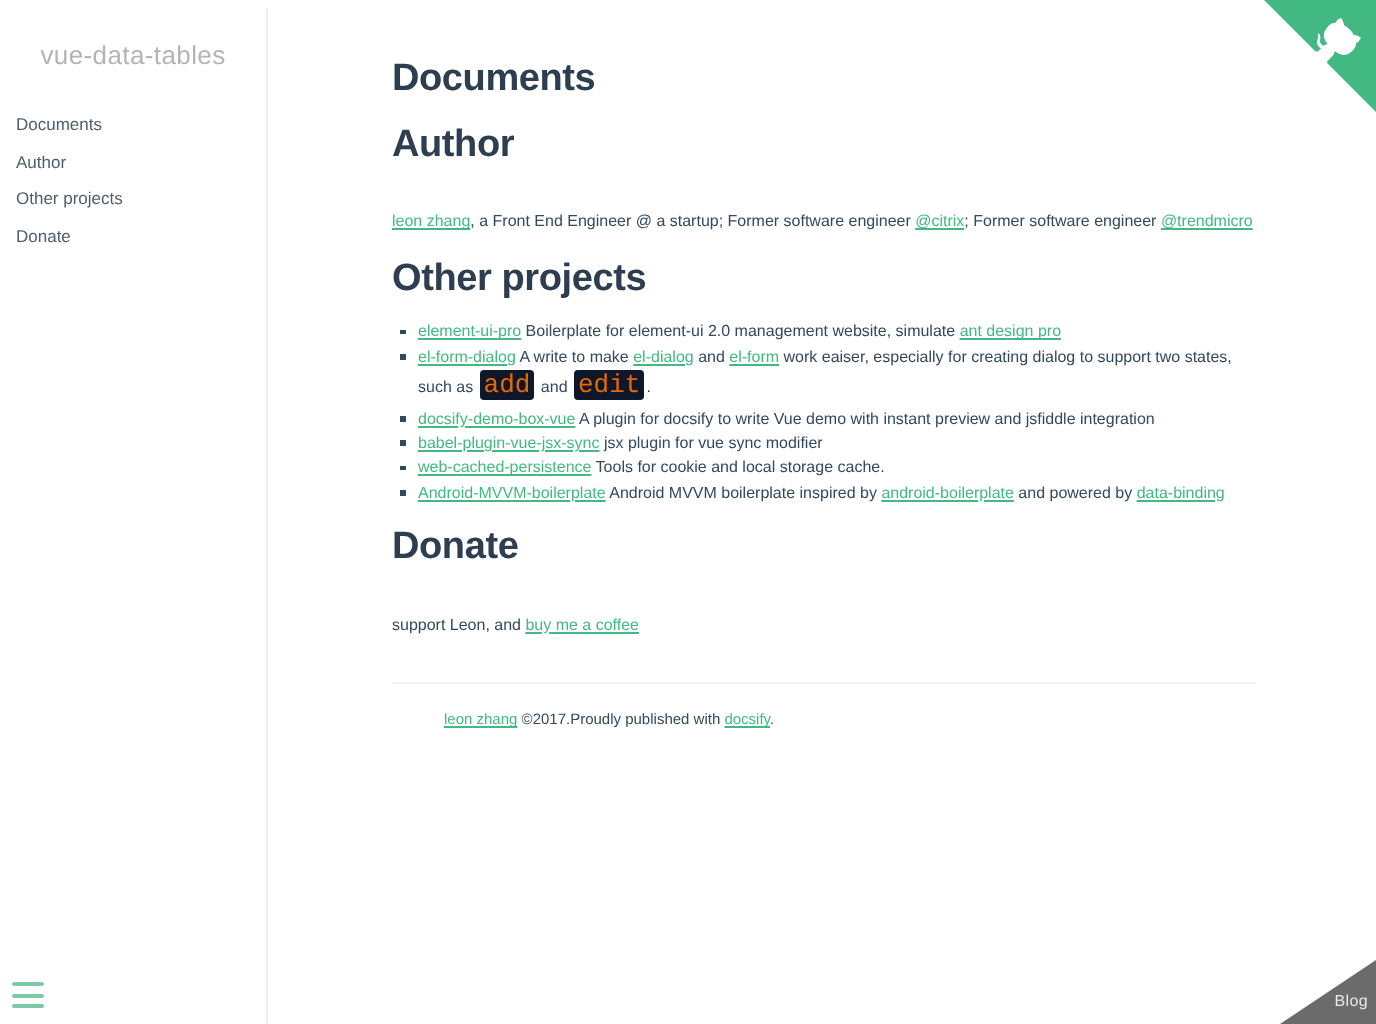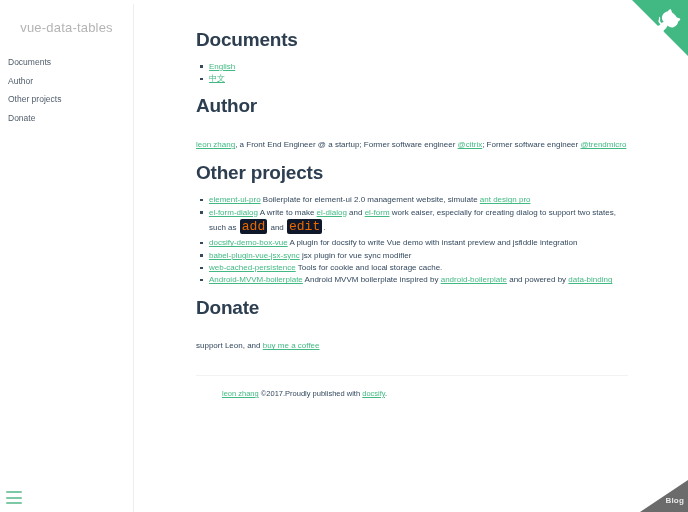--- a/index.html
+++ b/index.html
@@ -172,21 +172,20 @@
     border-left: 48px solid transparent;
     border-bottom: 32px solid #6b6b6b;
   }
   #blog-corner .blog-label {
     position: absolute;
     right: 4px; bottom: 7px;
     font-size: 8px;
     color: #e8e8e8;
     line-height: 1;
     letter-spacing: .2px;
-    font-weight: bold;
   }
 </style>
 </head>
 <body>
 
 <aside id="sidebar">
   <h1 id="site-title">vue-data-tables</h1>
 
   <ul id="sidebar-nav">
     <li>
@@ -207,28 +206,20 @@
     <span></span>
     <span></span>
     <span></span>
   </div>
 </aside>
 
 <main id="content">
   <section class="markdown-section">
 
     <h1 class="section-title">Documents</h1>
-    <ul class="bullets">
-      <li>
-        <a class="link" href="#">English</a>
-      </li>
-      <li>
-        <a class="link" href="#">中文</a>
-      </li>
-    </ul>
 
     <h1 class="section-title">Author</h1>
     <p class="para"><a class="link" href="#">leon zhang</a><span>, a Front End Engineer @ a startup; Former software engineer </span><a class="link" href="#">@citrix</a><span>; Former software engineer </span><a class="link" href="#">@trendmicro</a></p>
 
     <h1 class="section-title">Other projects</h1>
     <ul class="bullets">
 
       <li><a class="link" href="#">element-ui-pro</a><span> Boilerplate for element-ui 2.0 management website, simulate </span><a class="link" href="#">ant design pro</a></li>
 
       <li><a class="link" href="#">el-form-dialog</a><span> A write to make </span><a class="link" href="#">el-dialog</a><span> and </span><a class="link" href="#">el-form</a><span> work eaiser, especially for creating dialog to support two states, such as </span><code class="inline-code">add</code><span> and </span><code class="inline-code">edit</code><span>.</span></li>

